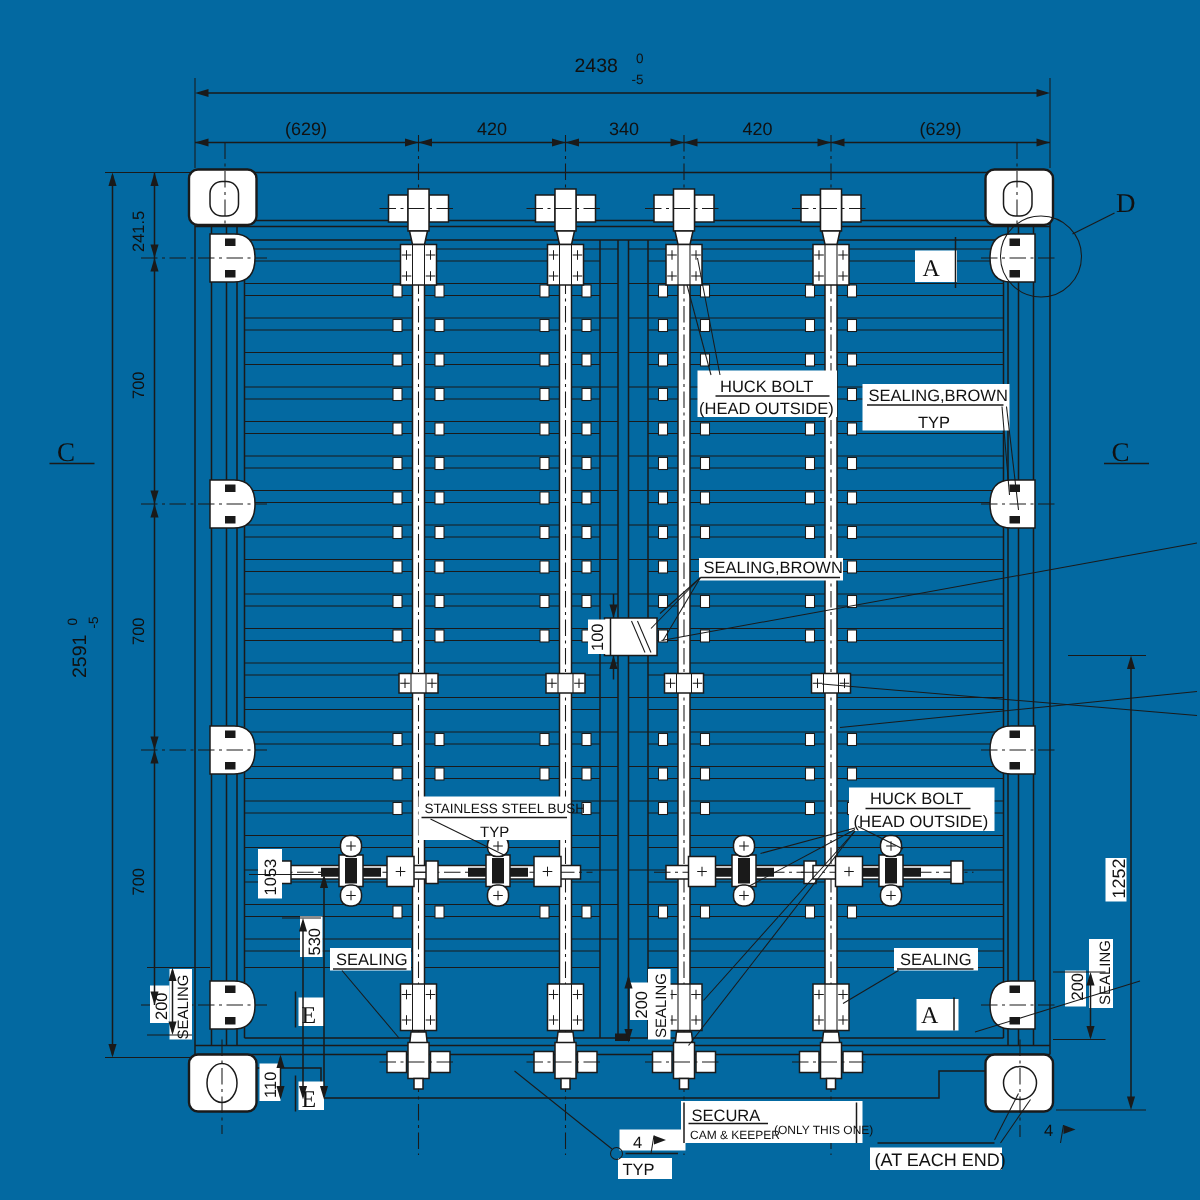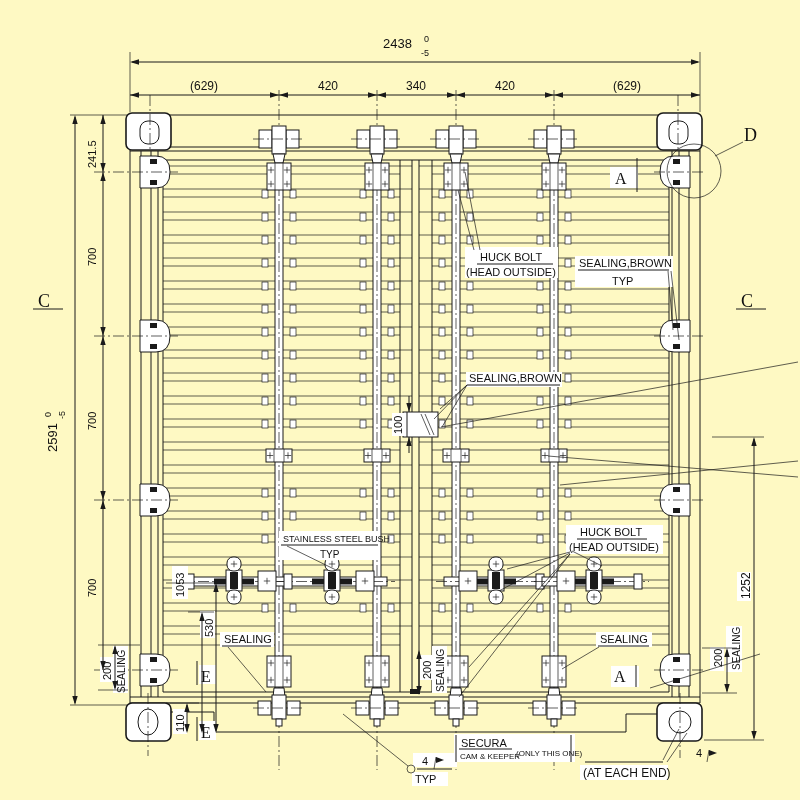--- a/index.html
+++ b/index.html
@@ -1,16 +1,16 @@
 <!DOCTYPE html>
 <html><head>
 <meta charset="utf-8">
 <style>
   html,body{margin:0;padding:0;background:#fff;}
-  #stage{width:800px;height:800px;position:relative;background:#fef9c3;}
+  #stage{width:800px;height:800px;position:relative;background:#0369a1;}
   svg{display:block;}
   .ln{stroke:#1a1a1a;stroke-width:1;fill:none;}
   .thin{stroke-width:.7;}
   .wh{fill:#fff;stroke:#1a1a1a;stroke-width:1;}
   .whthin{fill:#fff;stroke:#1a1a1a;stroke-width:.7;}
   .whthk{fill:#fff;stroke:#1a1a1a;stroke-width:1.6;}
   .blk{fill:#1a1a1a;stroke:none;}
   .cl{stroke:#1a1a1a;stroke-width:.7;fill:none;stroke-dasharray:11 3 2 3;}
   .arr{fill:#1a1a1a;stroke:none;}
   .mask{fill:#fff;stroke:none;}

